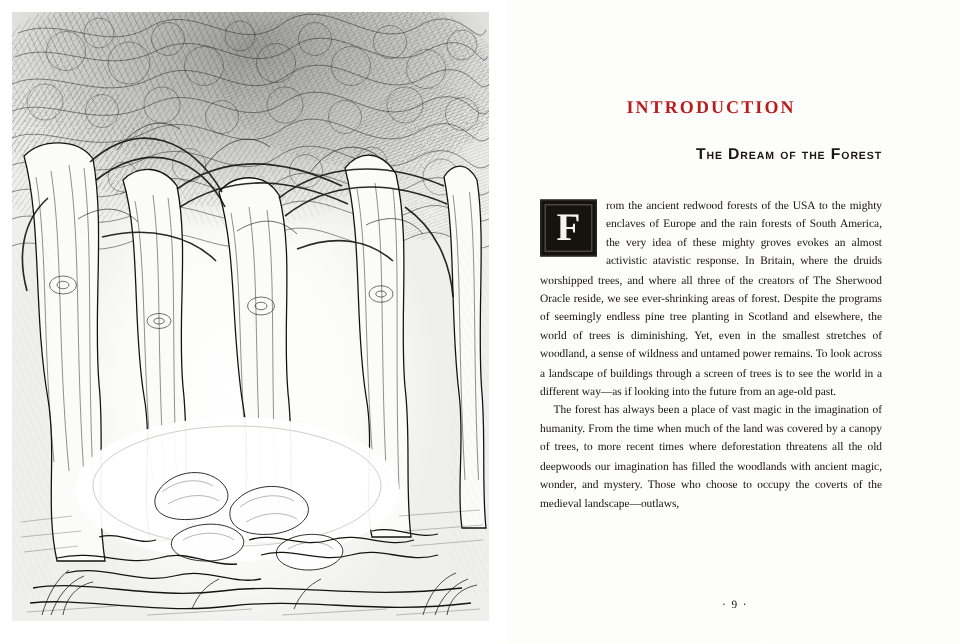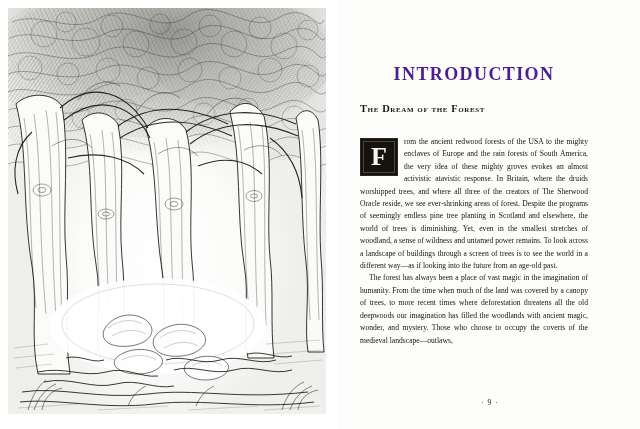--- a/index.html
+++ b/index.html
@@ -53,28 +53,28 @@
   .text-column {
     position: absolute;
     left: 20px;
     top: 64px;
     width: 228px;
   }
   .chapter-title {
     text-align: center;
     font-family: "Liberation Serif", serif;
     font-weight: bold;
-    font-size: 18px;
+    font-size: 12px;
     letter-spacing: 1.4px;
-    color: #4c1d95;
+    color: #b91c1c;
     margin: 0 0 18px 0;
   }
   .chapter-subtitle {
-    text-align: left;
-    font-family: Liberation Serif, serif;
+    text-align: right;
+    font-family: Liberation Sans, sans-serif;
     font-size: 10.5px;
     letter-spacing: 0.6px;
     color: #1a1714;
     margin: 0 0 22px 0;
     font-variant: small-caps;
   }
   .body-text {
     font-family: "Liberation Serif", serif;
     font-size: 7.6px;
     line-height: 12.4px;

